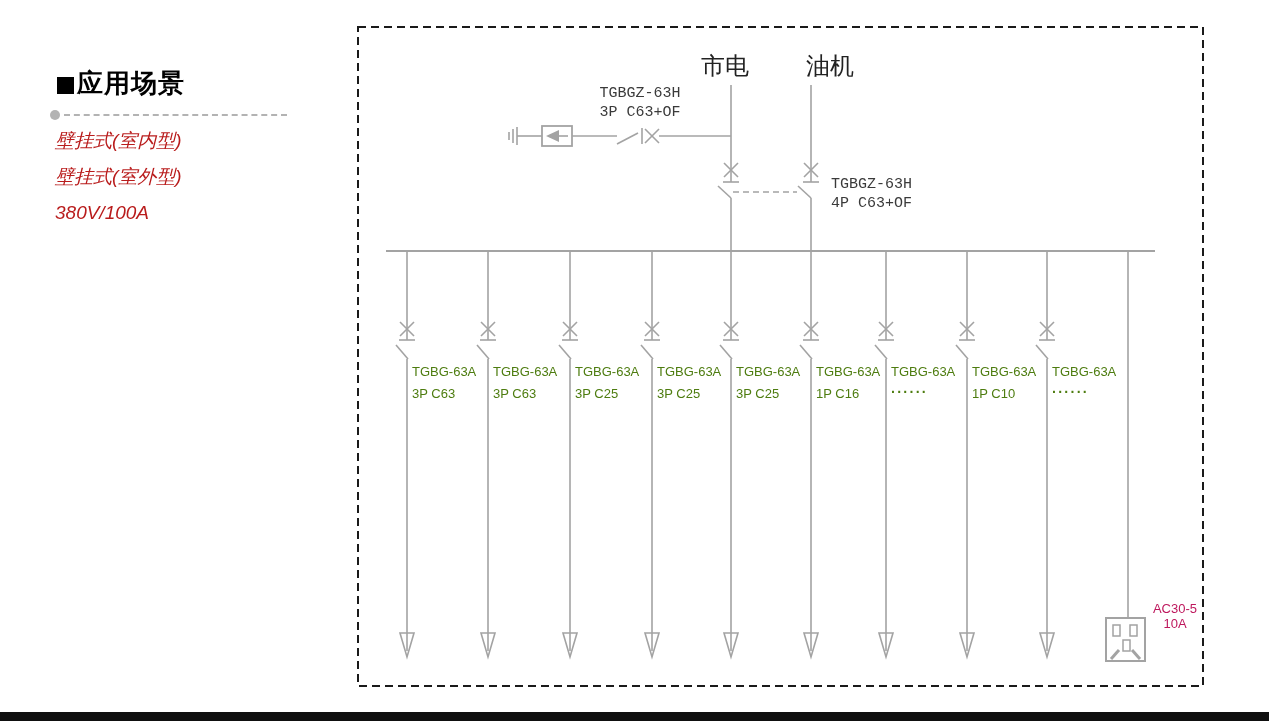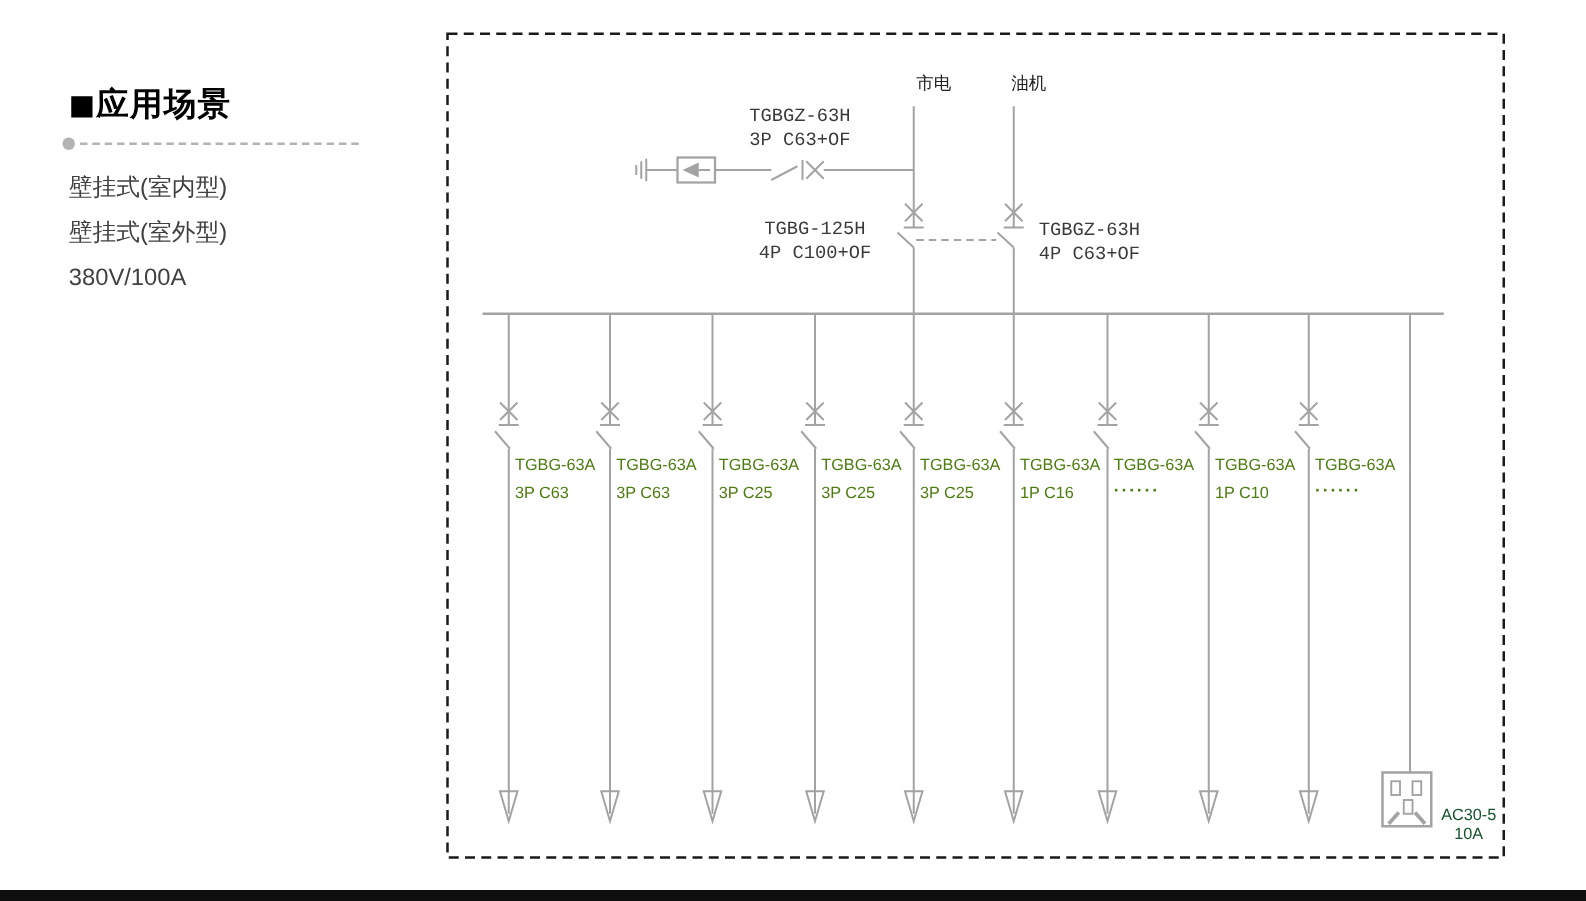--- a/index.html
+++ b/index.html
@@ -6,33 +6,33 @@
   .page{position:relative;width:1269px;height:721px;background:#ffffff;overflow:hidden;
         font-family:"Liberation Sans","DejaVu Sans",sans-serif;}
 
   
   .heading{position:absolute;left:57px;top:66px;display:flex;align-items:center;gap:3px;}
   .heading .bullet{width:17px;height:17px;background:#000;display:inline-block;margin-top:4px;}
   .heading .title{font-size:26px;font-weight:700;color:#000;letter-spacing:1px;margin:0;}
   .separator{position:absolute;left:50px;top:109px;width:237px;height:12px;}
   .separator .dot{position:absolute;left:0;top:1px;width:10px;height:10px;border-radius:50%;background:#b3b3b3;}
   .separator .dash{position:absolute;left:14px;right:0;top:5px;border-top:2px dashed #b3b3b3;}
-  .scenario-list{position:absolute;left:55px;top:140px;color:#404040;font-size:19px;}
+  .scenario-list{position:absolute;left:55px;top:130px;color:#b91c1c;font-size:19px;font-style:italic;}
   .scenario-list .item{line-height:22px;margin-bottom:14px;}
 
   
   .dg-label{position:absolute;color:#3a3a3a;font-size:15px;line-height:19px;white-space:nowrap;font-family:Liberation Mono, monospace;}
-  .src-label{position:absolute;width:60px;text-align:right;font-size:14px;color:#222;line-height:20px;}
+  .src-label{position:absolute;width:60px;text-align:left;font-size:24px;color:#222;line-height:20px;}
   .center{text-align:center;}
   .branch-label{position:absolute;top:364px;width:78px;color:#4d7c0f;font-size:13px;}
   .branch-label .bl-model{line-height:16px;}
   .branch-label .bl-spec{line-height:16px;margin-top:6px;}
   .branch-label .bl-spec.dots{font-weight:700;letter-spacing:1.5px;font-size:14px;margin-top:4px;}
-  .socket-label{position:absolute;left:1144px;top:644px;width:62px;text-align:center;
-                font-size:13px;line-height:15px;color:#14532d;}
+  .socket-label{position:absolute;left:1144px;top:601px;width:62px;text-align:center;
+                font-size:13px;line-height:15px;color:#be185d;}
 
   svg.canvas{position:absolute;left:0;top:0;}
 
   .footer-bar{position:absolute;left:0;top:712px;width:1269px;height:9px;background:#0f0f0f;}
 </style>
 </head>
 <body>
 
 <div class="page">
 
@@ -175,31 +175,27 @@
         <rect x="1106" y="618" width="39" height="43" fill="none" stroke="#a3a3a3" stroke-width="2"></rect>
         <rect x="1113" y="625" width="7" height="11" fill="none" stroke="#a3a3a3" stroke-width="1.5"></rect>
         <rect x="1130" y="625" width="7" height="11" fill="none" stroke="#a3a3a3" stroke-width="1.5"></rect>
         <rect x="1123" y="640" width="7" height="11" fill="none" stroke="#a3a3a3" stroke-width="1.5"></rect>
         <line x1="1119" y1="650" x2="1111" y2="659" stroke="#a3a3a3" stroke-width="3"></line>
         <line x1="1132" y1="650" x2="1140" y2="659" stroke="#a3a3a3" stroke-width="3"></line>
       </g>
     </svg>
 
   <div class="src-label" style="left:701px;top:56px">市电</div>
-  <div class="src-label" style="left:777px;top:56px">油机</div>
+  <div class="src-label" style="left:806px;top:56px">油机</div>
 
   <div class="dg-label center" style="left:579px;top:84px;width:122px">
     <div>TGBGZ-63H</div>
     <div>3P C63+OF</div>
   </div>
 
-  <div class="dg-label center" style="left:592px;top:174px;width:120px">
-    <div>TGBG-125H</div>
-    <div>4P C100+OF</div>
-  </div>
 
   <div class="dg-label" style="left:831px;top:175px">
     <div>TGBGZ-63H</div>
     <div>4P C63+OF</div>
   </div>
 
   <div class="branch-label" style="left:412px">
     <div class="bl-model">TGBG-63A</div>
     <div class="bl-spec">3P C63</div>
   </div>

